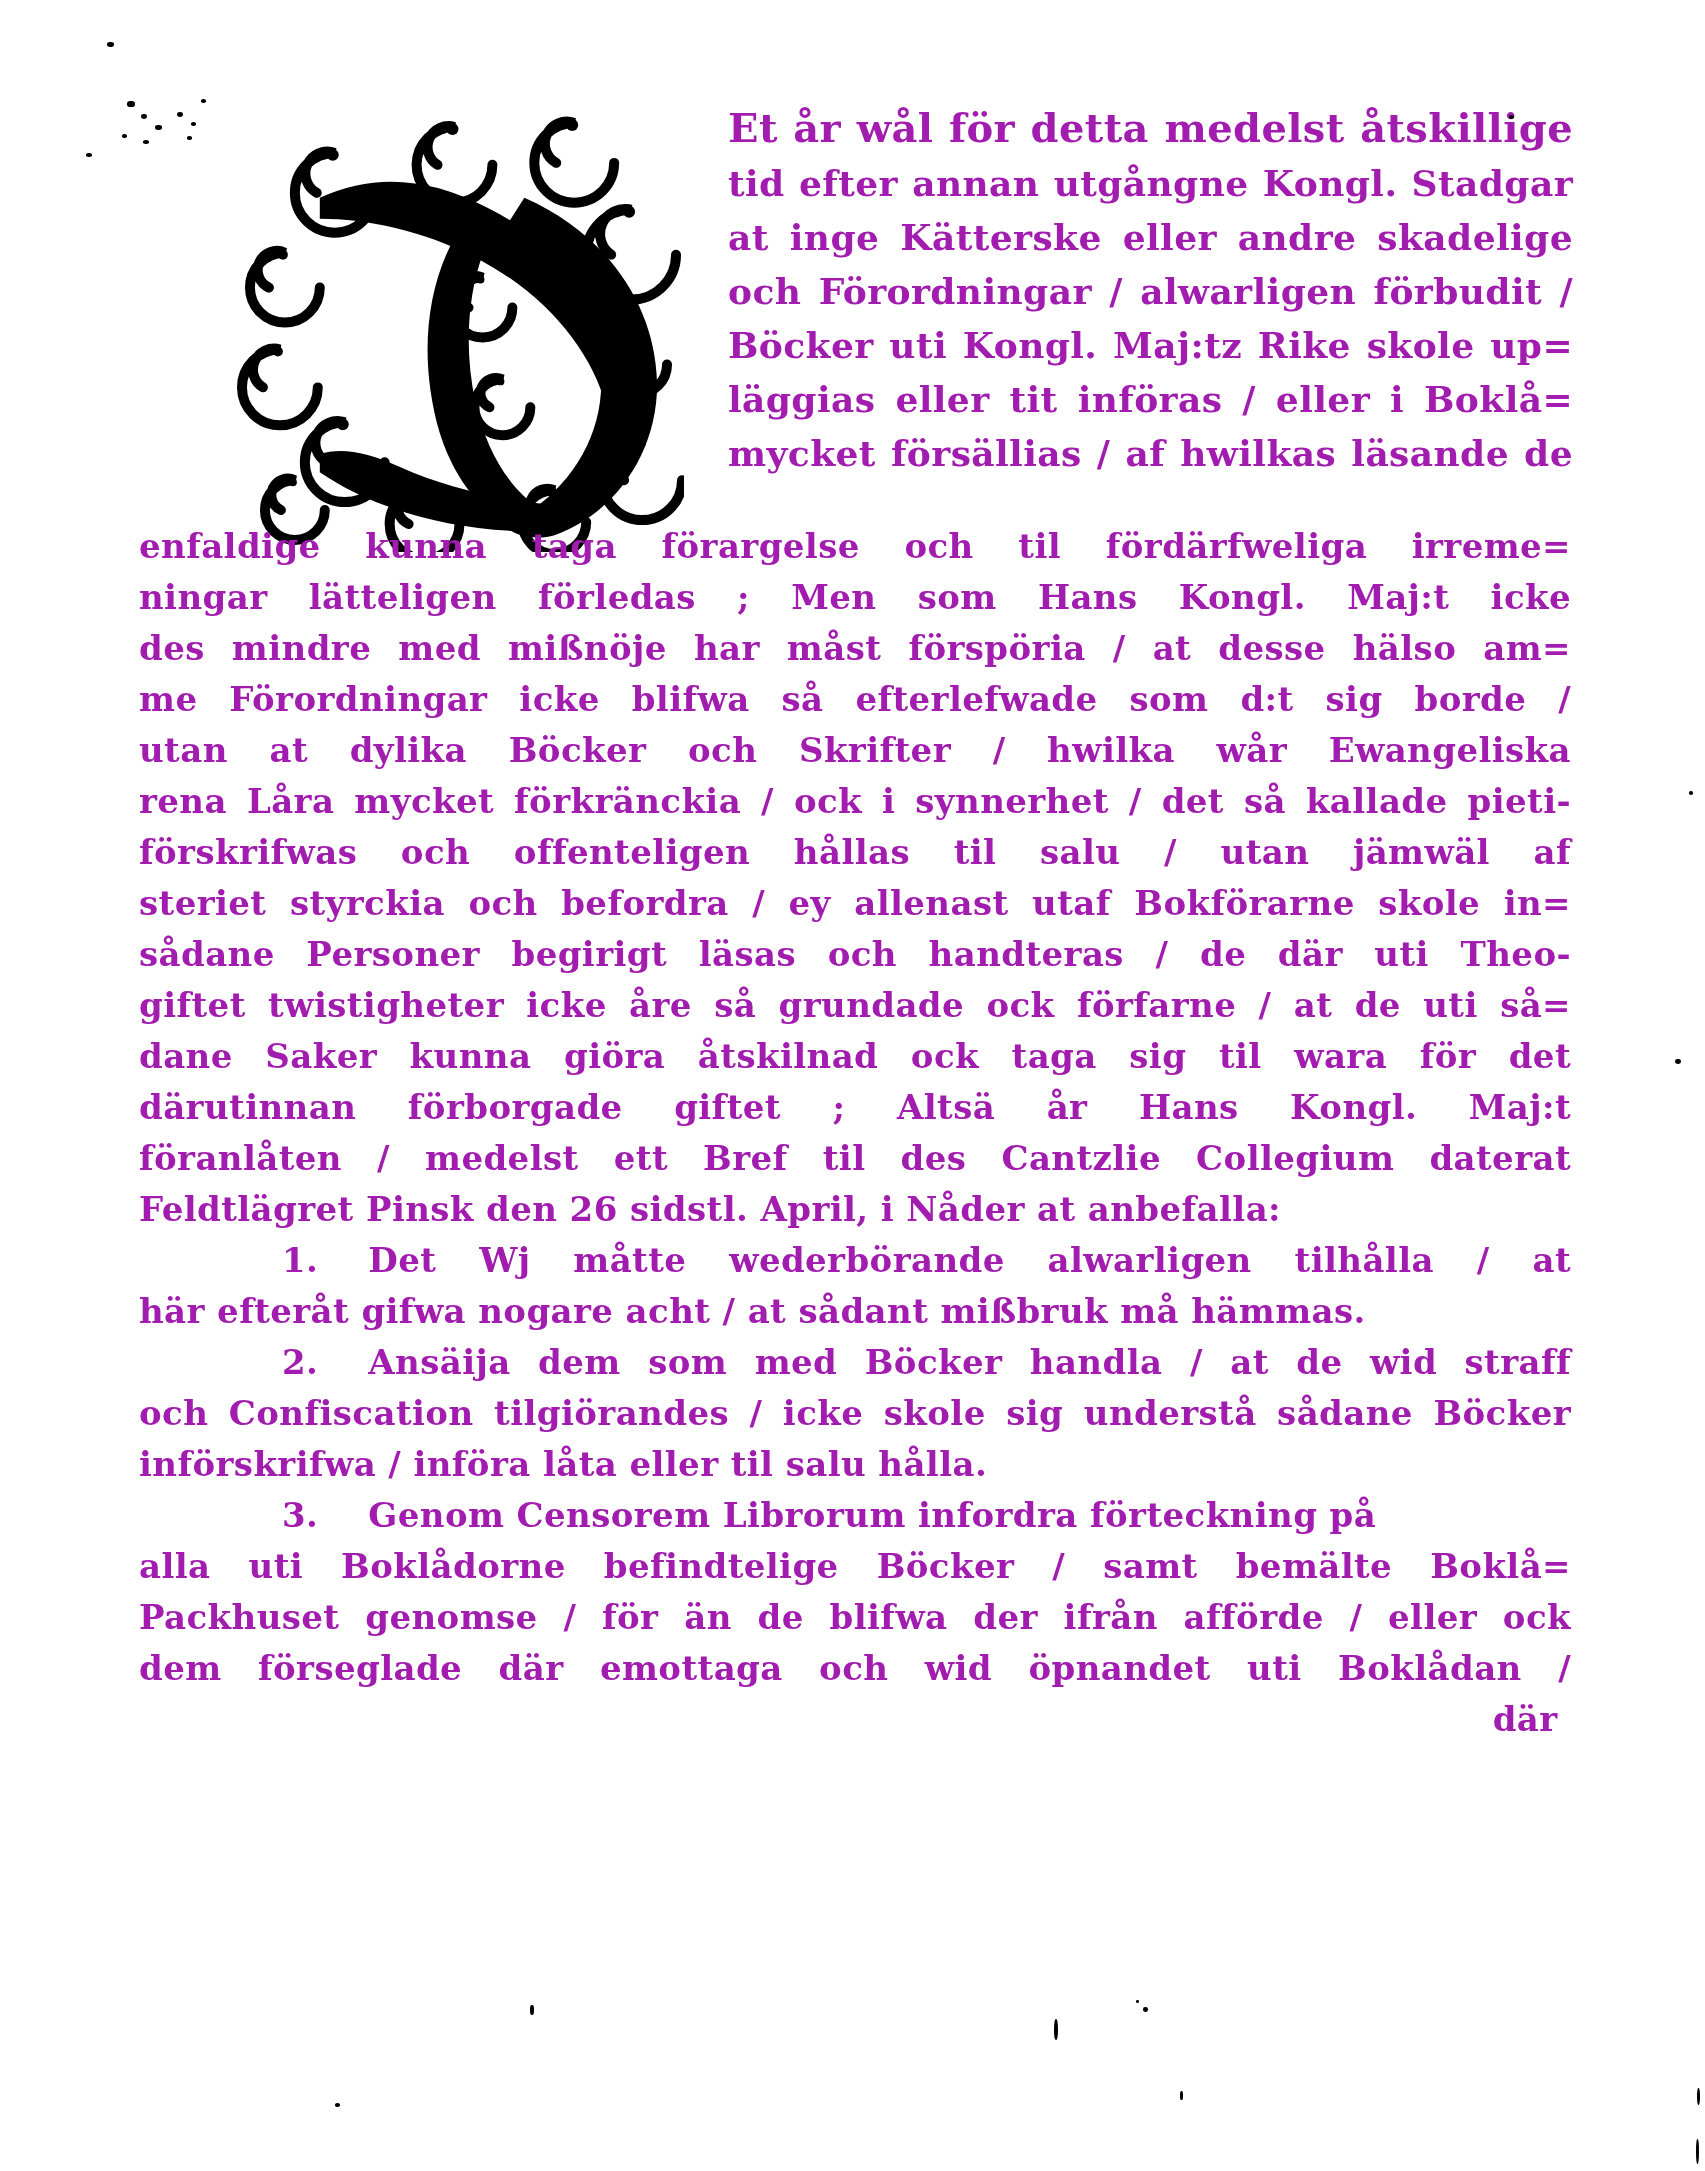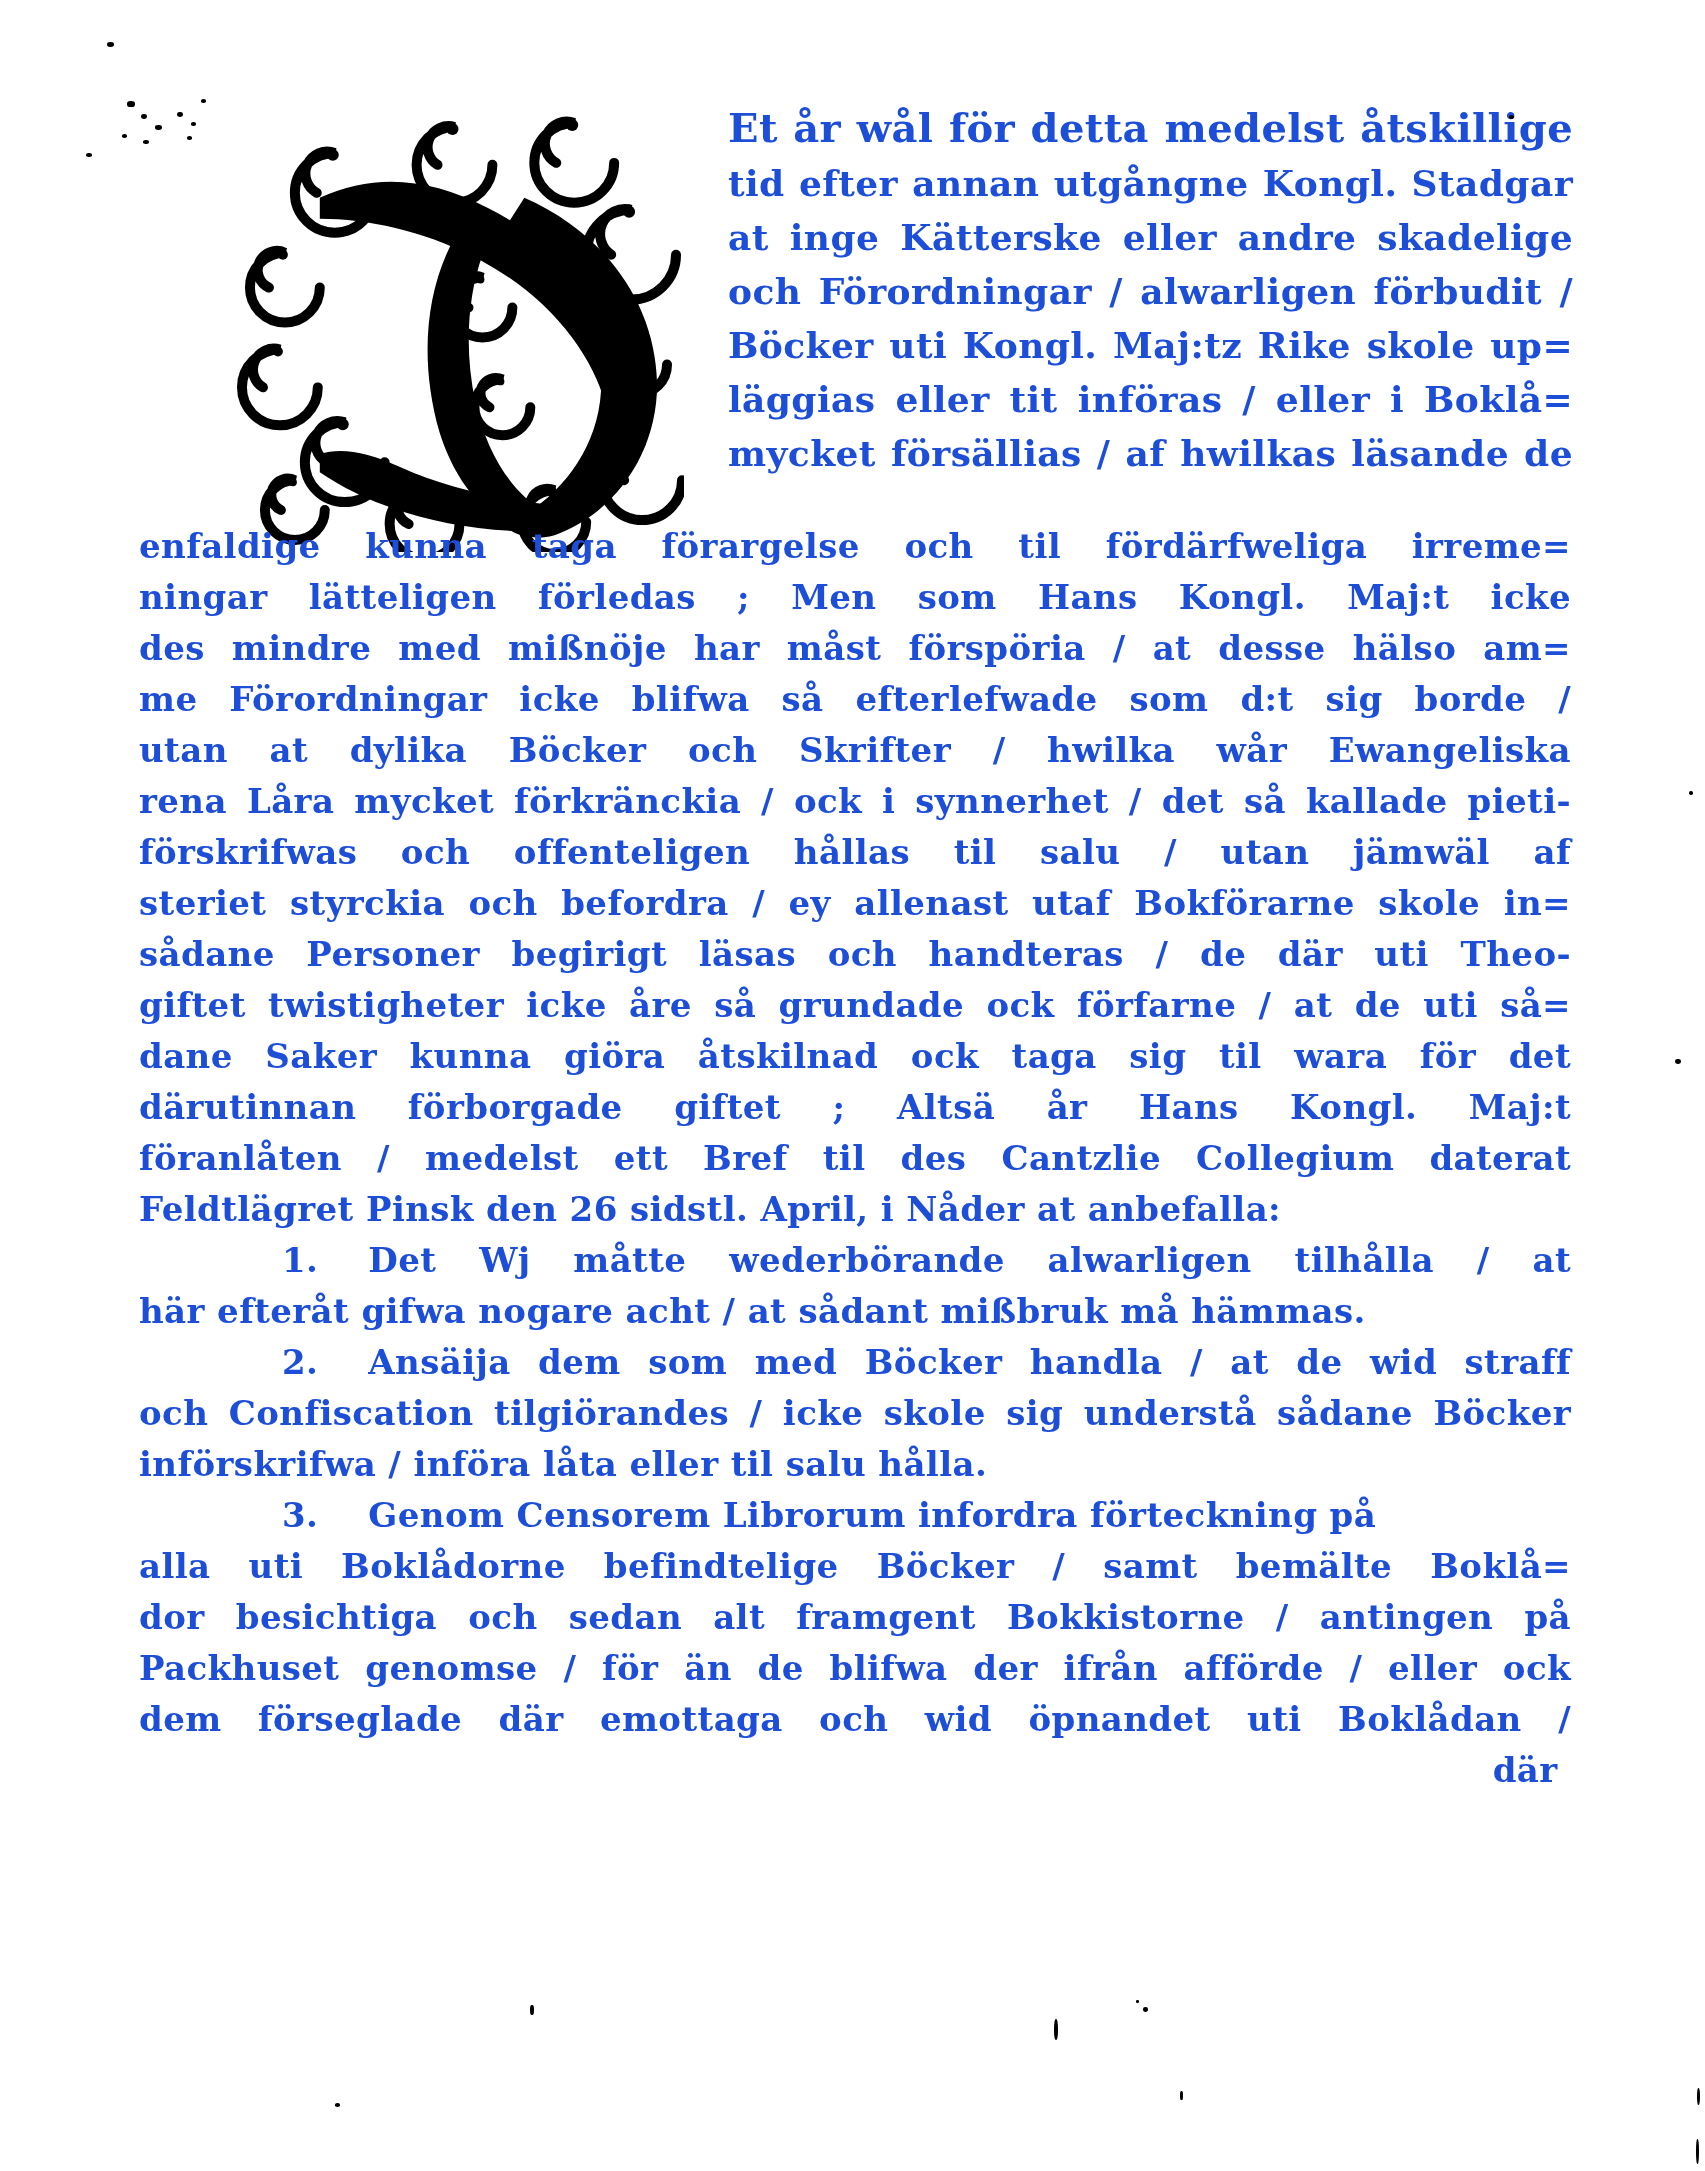--- a/index.html
+++ b/index.html
@@ -1,21 +1,21 @@
 <!DOCTYPE html>
 <html><head>
 <meta charset="utf-8">
 <style>
   html,body { margin:0; padding:0; background:#e8e8e8; }
   .page {
     position: relative;
     width: 1705px;
     height: 2172px;
     background: #ffffff;
-    color: #1d4ed8;
+    color: #a21caf;
     font-family: "DejaVu Serif", "Liberation Serif", serif;
     font-weight: bold;
     overflow: hidden;
   }
 
   
   .drop-cap {
     position: absolute;
     left: 225px;
     top: 103px;
@@ -163,21 +163,20 @@
     <div class="line j item-first">
       <span class="item-no">2.</span><span>Ansäija dem som med Böcker handla / at de wid straff</span>
     </div>
     <div class="line j">och Confiscation tilgiörandes / icke skole sig understå sådane Böcker</div>
     <div class="line nj">införskrifwa / införa låta eller til salu hålla.</div>
 
     <div class="line nj item-first">
       <span class="item-no">3.</span><span>Genom Censorem Librorum infordra förteckning på</span>
     </div>
     <div class="line j">alla uti Boklådorne befindtelige Böcker / samt bemälte Boklå=</div>
-    <div class="line j">dor besichtiga och sedan alt framgent Bokkistorne / antingen på</div>
     <div class="line j">Packhuset genomse / för än de blifwa der ifrån afförde / eller ock</div>
     <div class="line j">dem förseglade där emottaga och wid öpnandet uti Boklådan /</div>
 
     <div class="line catchword-line">
       <span>där</span>
     </div>
   </div>
 
   <div class="speck" style="left:107px;top:42px;width:6.7px;height:4.8px;"></div>
   <div class="speck" style="left:127px;top:101px;width:7.6px;height:5.7px;"></div>

